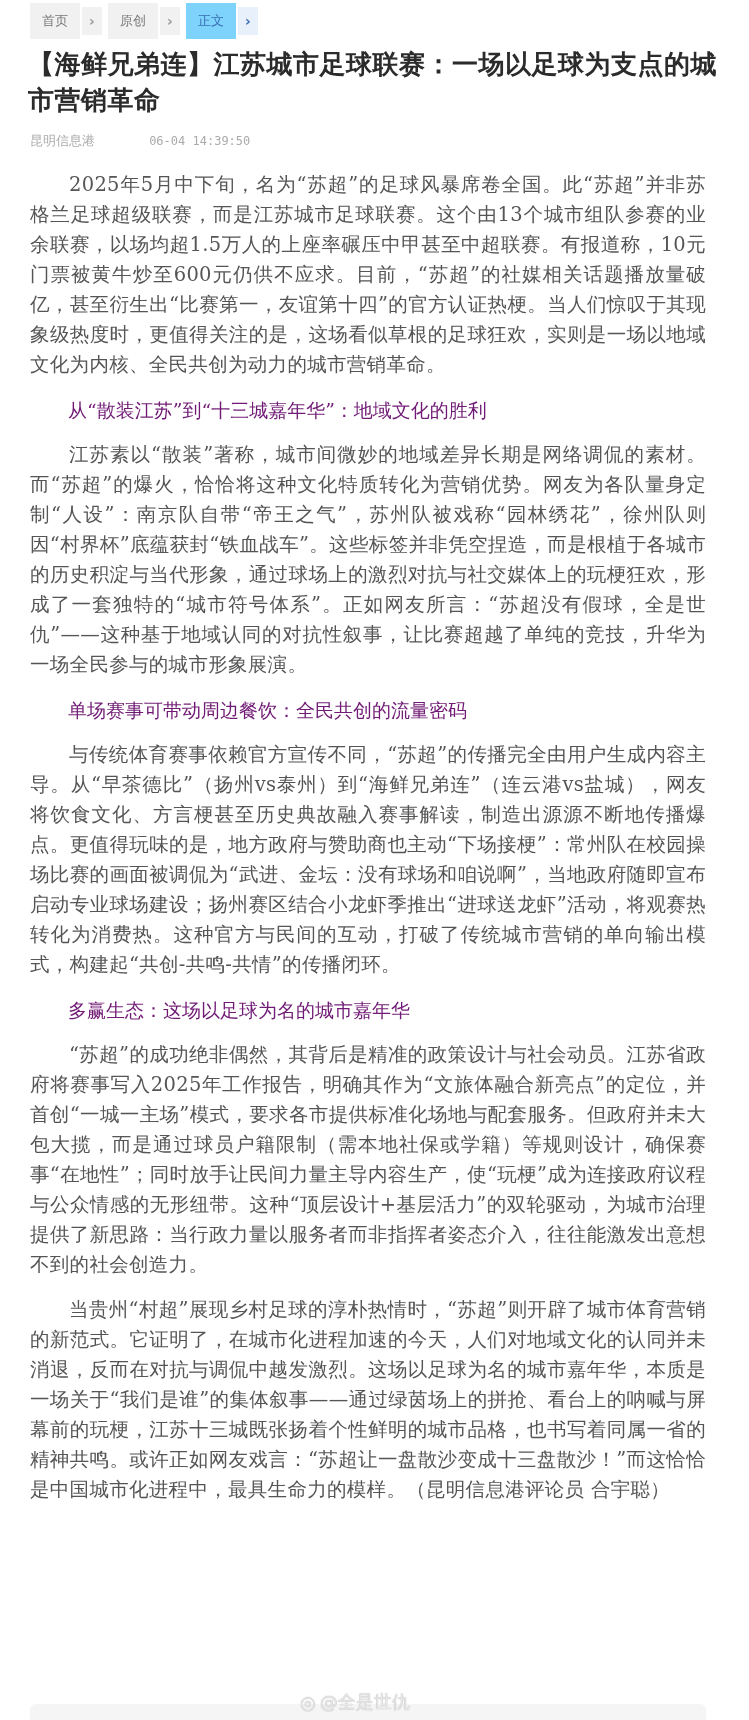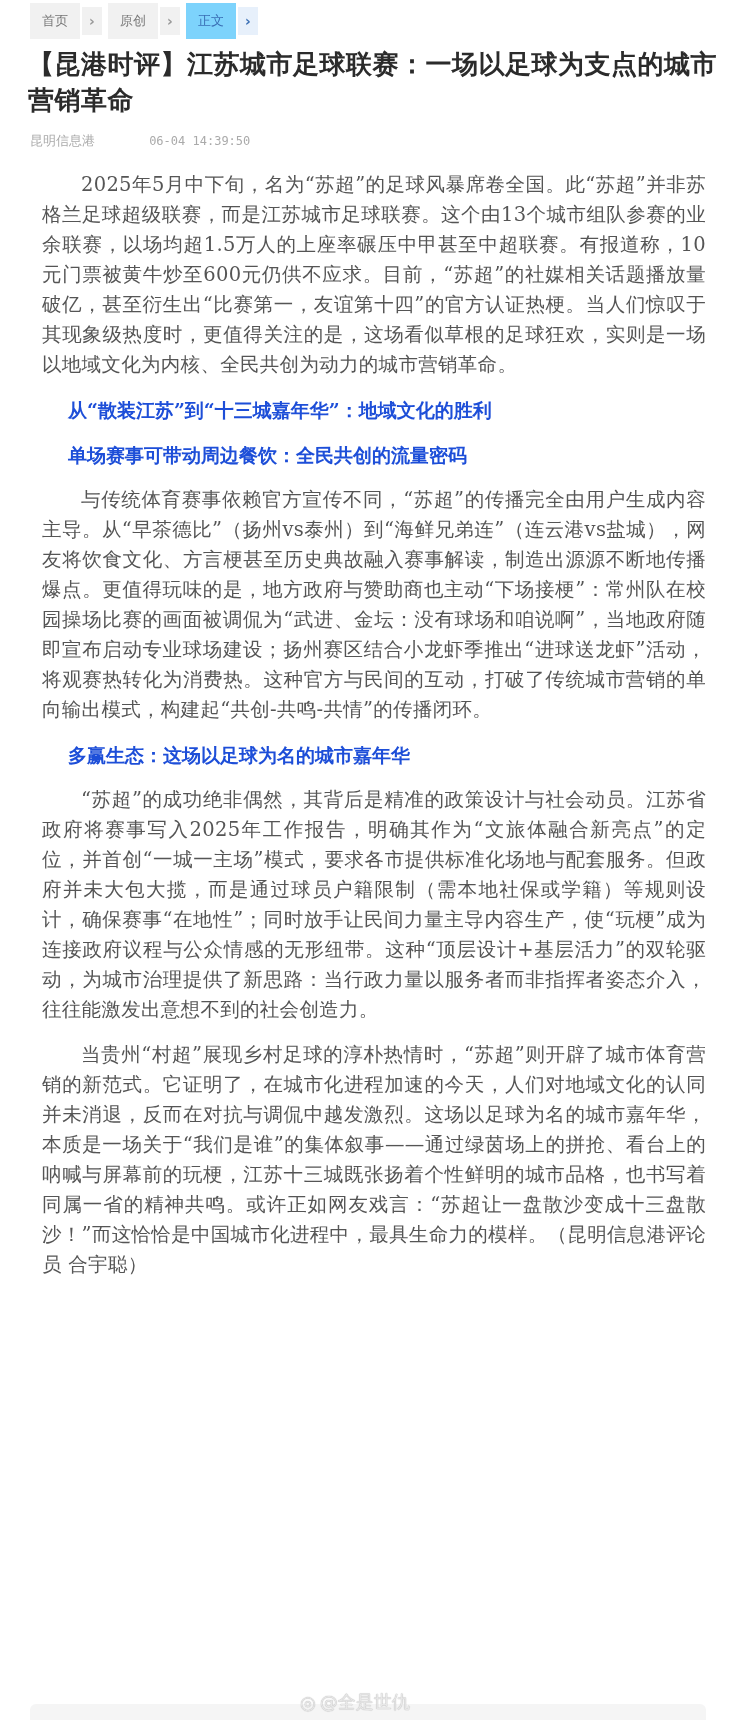--- a/index.html
+++ b/index.html
@@ -13,23 +13,23 @@
                  margin-left: 2px; color: #999; font-size: 14px; font-weight: bold; }
   .crumb.active .lbl { background: #7dd3fc; color: #3a6fb5; }
   .crumb.active .chev { background: #e7f0fb; color: #3a6fb5; }
   h1 { position: absolute; left: 28px; top: 46px; width: 690px; margin: 0;
        font-family: "DejaVu Serif", "Liberation Serif", serif; font-size: 26px; line-height: 36px;
        font-weight: bold; color: #2b2b2b; letter-spacing: 0.5px; }
   .meta { position: absolute; left: 30px; top: 132px; font-family: "DejaVu Sans", "Liberation Sans", sans-serif;
           font-size: 13px; color: #aaa; }
   .meta .time { margin-left: 50px; font-family: "DejaVu Sans Mono", "Liberation Mono", monospace; font-size: 12px; margin-top: 40px; }
   .article { position: absolute; left: 30px; top: 170px; width: 676px; }
-  .p { margin: 0 0 15px 12px; font-size: 19.5px; line-height: 30px; text-indent: 2em; color: #555;
+  .p { margin: 0 0 15px 0; font-size: 19.5px; line-height: 30px; text-indent: 2em; color: #555;
        text-align: justify; letter-spacing: 0.3px; }
-  .h2 { margin: 0 0 15px 0; font-size: 19px; line-height: 30px; text-indent: 2em; color: #1d4ed8; font-weight: bold; }
+  .h2 { margin: 0 0 15px 0; font-size: 19px; line-height: 30px; text-indent: 2em; color: #701a75; font-weight: normal; }
   .footer { position: absolute; left: 0; top: 1690px; width: 749px; height: 30px; }
   .footer .bar { position: absolute; left: 30px; right: 43px; top: 14px; height: 16px; background: #f5f5f5;
                  border-radius: 6px 6px 0 0; }
   .footer .wm { position: absolute; left: 300px; top: 0; font-family: "DejaVu Sans", "Liberation Sans", sans-serif;
                 font-size: 18px; color: #e8e8e8; text-shadow: 0 0 1px #bbb, 0 0 1px #bbb; display: flex; align-items: center; }
   .footer .wm .ic { font-size: 18px; margin-right: 4px; }
 </style>
 </head>
 <body>
 
@@ -41,30 +41,31 @@
   <div class="crumb">
     <span class="lbl">原创</span>
     <span class="chev">›</span>
   </div>
   <div class="crumb active">
     <span class="lbl">正文</span>
     <span class="chev">›</span>
   </div>
 </nav>
 
-<h1>【昆港时评】江苏城市足球联赛：一场以足球为支点的城市营销革命</h1>
+<h1>【海鲜兄弟连】江苏城市足球联赛：一场以足球为支点的城市营销革命</h1>
 
 <div class="meta">
   <span>昆明信息港</span>
   <span class="time">06-04 14:39:50</span>
 </div>
 
 <div class="article">
   <p class="p">2025年5月中下旬，名为“苏超”的足球风暴席卷全国。此“苏超”并非苏格兰足球超级联赛，而是江苏城市足球联赛。这个由13个城市组队参赛的业余联赛，以场均超1.5万人的上座率碾压中甲甚至中超联赛。有报道称，10元门票被黄牛炒至600元仍供不应求。目前，“苏超”的社媒相关话题播放量破亿，甚至衍生出“比赛第一，友谊第十四”的官方认证热梗。当人们惊叹于其现象级热度时，更值得关注的是，这场看似草根的足球狂欢，实则是一场以地域文化为内核、全民共创为动力的城市营销革命。</p>
   <p class="h2">从“散装江苏”到“十三城嘉年华”：地域文化的胜利</p>
+  <p class="p">江苏素以“散装”著称，城市间微妙的地域差异长期是网络调侃的素材。而“苏超”的爆火，恰恰将这种文化特质转化为营销优势。网友为各队量身定制“人设”：南京队自带“帝王之气”，苏州队被戏称“园林绣花”，徐州队则因“村界杯”底蕴获封“铁血战车”。这些标签并非凭空捏造，而是根植于各城市的历史积淀与当代形象，通过球场上的激烈对抗与社交媒体上的玩梗狂欢，形成了一套独特的“城市符号体系”。正如网友所言：“苏超没有假球，全是世仇”——这种基于地域认同的对抗性叙事，让比赛超越了单纯的竞技，升华为一场全民参与的城市形象展演。</p>
   <p class="h2">单场赛事可带动周边餐饮：全民共创的流量密码</p>
   <p class="p">与传统体育赛事依赖官方宣传不同，“苏超”的传播完全由用户生成内容主导。从“早茶德比”（扬州vs泰州）到“海鲜兄弟连”（连云港vs盐城），网友将饮食文化、方言梗甚至历史典故融入赛事解读，制造出源源不断地传播爆点。更值得玩味的是，地方政府与赞助商也主动“下场接梗”：常州队在校园操场比赛的画面被调侃为“武进、金坛：没有球场和咱说啊”，当地政府随即宣布启动专业球场建设；扬州赛区结合小龙虾季推出“进球送龙虾”活动，将观赛热转化为消费热。这种官方与民间的互动，打破了传统城市营销的单向输出模式，构建起“共创-共鸣-共情”的传播闭环。</p>
   <p class="h2">多赢生态：这场以足球为名的城市嘉年华</p>
   <p class="p">“苏超”的成功绝非偶然，其背后是精准的政策设计与社会动员。江苏省政府将赛事写入2025年工作报告，明确其作为“文旅体融合新亮点”的定位，并首创“一城一主场”模式，要求各市提供标准化场地与配套服务。但政府并未大包大揽，而是通过球员户籍限制（需本地社保或学籍）等规则设计，确保赛事“在地性”；同时放手让民间力量主导内容生产，使“玩梗”成为连接政府议程与公众情感的无形纽带。这种“顶层设计+基层活力”的双轮驱动，为城市治理提供了新思路：当行政力量以服务者而非指挥者姿态介入，往往能激发出意想不到的社会创造力。</p>
   <p class="p">当贵州“村超”展现乡村足球的淳朴热情时，“苏超”则开辟了城市体育营销的新范式。它证明了，在城市化进程加速的今天，人们对地域文化的认同并未消退，反而在对抗与调侃中越发激烈。这场以足球为名的城市嘉年华，本质是一场关于“我们是谁”的集体叙事——通过绿茵场上的拼抢、看台上的呐喊与屏幕前的玩梗，江苏十三城既张扬着个性鲜明的城市品格，也书写着同属一省的精神共鸣。或许正如网友戏言：“苏超让一盘散沙变成十三盘散沙！”而这恰恰是中国城市化进程中，最具生命力的模样。（昆明信息港评论员 合宇聪）</p>
 </div>
 
 <div class="footer">
   <div class="bar"></div>
   <div class="wm">

